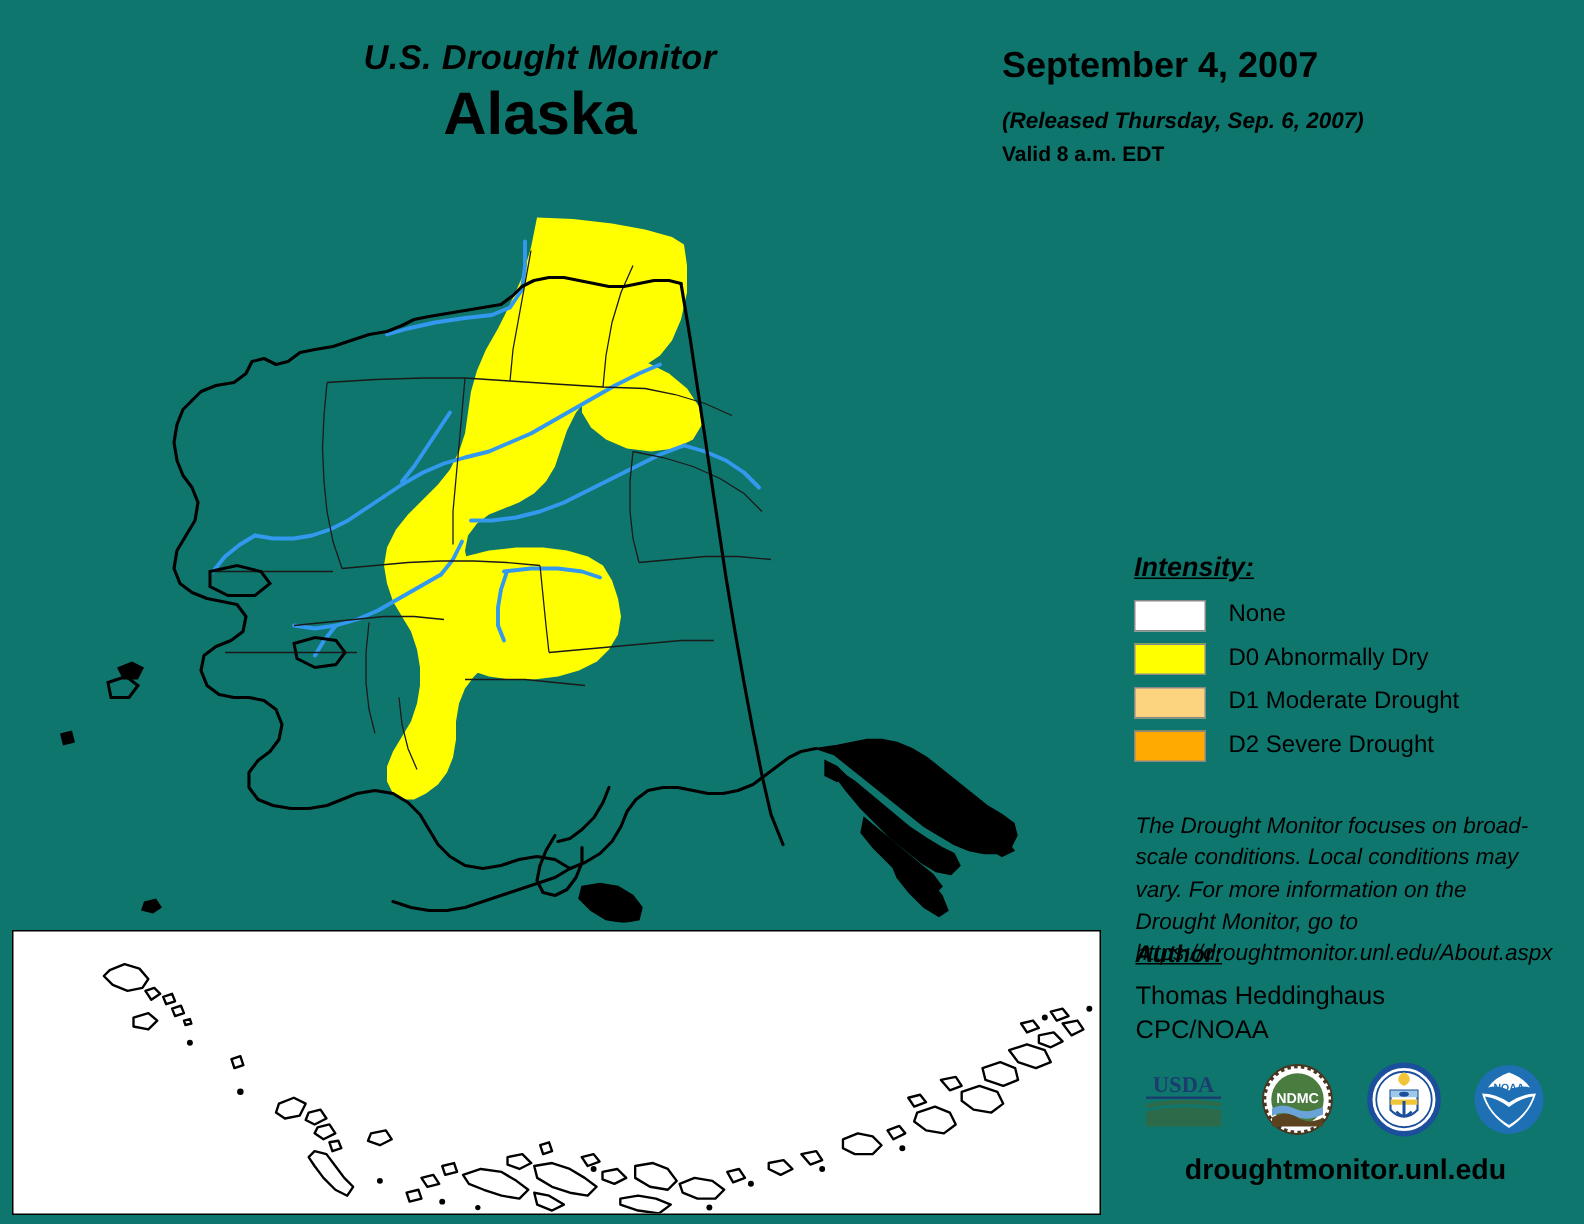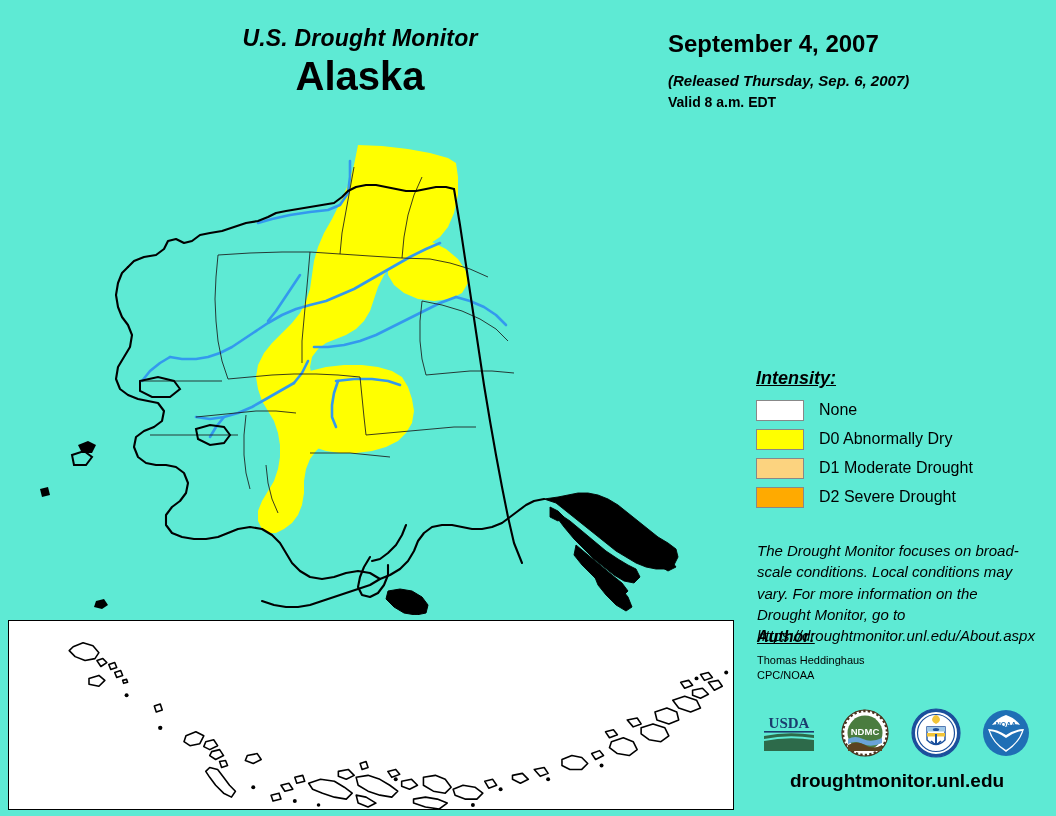--- a/index.html
+++ b/index.html
@@ -6,21 +6,21 @@
   * { box-sizing: border-box; }
   html, body {
     margin: 0; padding: 0;
     background: #ffffff;
     font-family: "Liberation Sans", sans-serif;
   }
   #page {
     position: relative;
     width: 1056px;
     height: 816px;
-    background: #5eead4;
+    background: #0f766e;
     overflow: hidden;
   }
 
   
   #title-block {
     position: absolute;
     left: 150px; top: 26px;
     width: 420px;
     text-align: center;
   }
@@ -137,21 +137,21 @@
   }
   #author-title {
     font-size: 16px;
     font-weight: bold;
     font-style: italic;
     text-decoration: underline;
     color: #000;
     margin-bottom: 7px;
   }
   .author-line {
-    font-size: 11px;
+    font-size: 17px;
     color: #000;
     line-height: 1.35;
   }
 
   
   #logos {
     position: absolute;
     left: 758px; top: 706px;
     width: 272px; height: 58px;
     display: flex;

